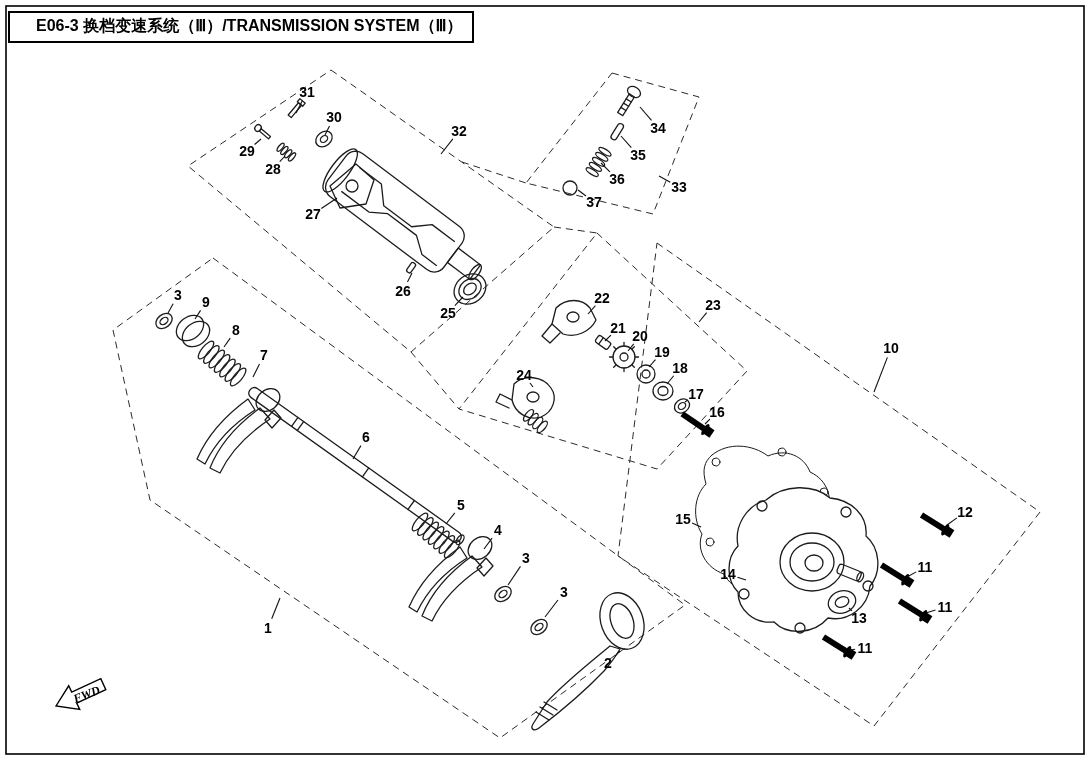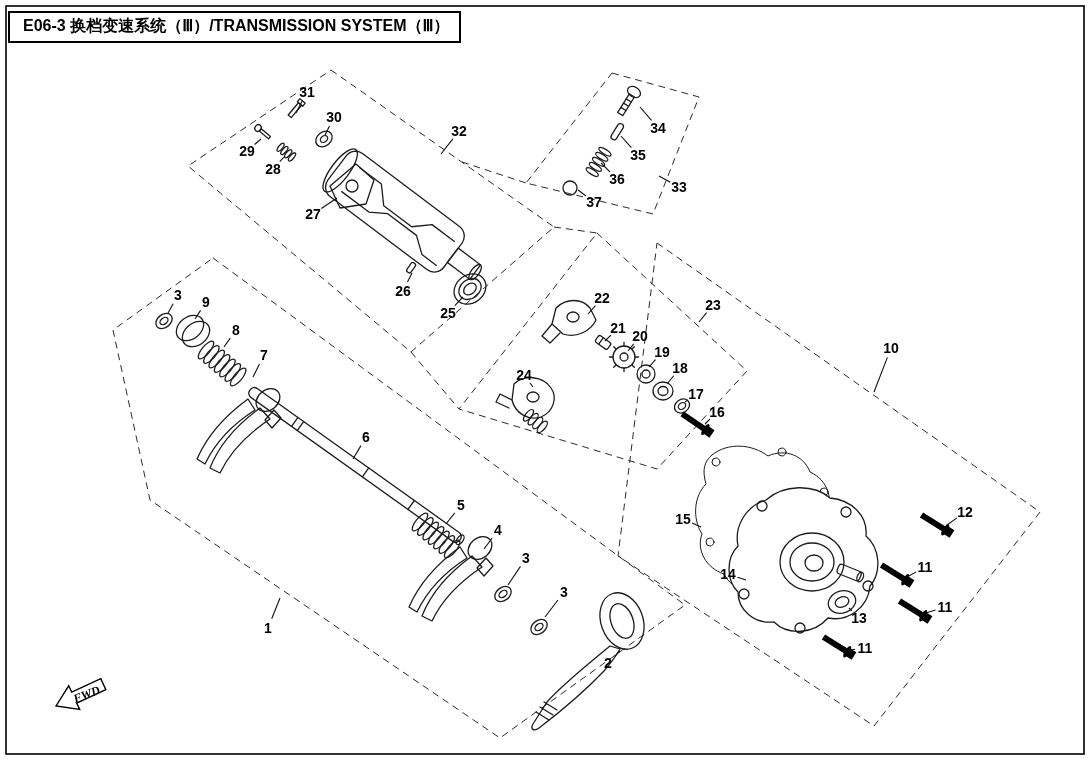--- a/index.html
+++ b/index.html
@@ -8,21 +8,21 @@
   .page svg{position:absolute;left:0;top:0;}
   .page-border{fill:none;stroke:#000;stroke-width:1.6;}
   .dashed{fill:none;stroke:#2b2b2b;stroke-width:1;stroke-dasharray:7 5;}
   .part ellipse,.part circle,.part rect,.part path,.part line,.part polygon{
         fill:none;stroke:#1c1c1c;stroke-width:1.3;stroke-linejoin:round;stroke-linecap:round;}
   .part .fill-white{fill:#fff;}
   .thin path,.thin circle{stroke-width:1;}
   .leader{stroke:#111;stroke-width:1.1;}
   .part-num{font:bold 14px "Liberation Sans",sans-serif;fill:#000;text-anchor:middle;}
   .title-box{position:absolute;left:8px;top:11px;border:2px solid #000;background:#fff;
-        padding:3px 9px 4px 13px;font-weight:bold;font-size:16px;color:#000;white-space:nowrap;}
+        padding:3px 9px 4px 26px;font-weight:bold;font-size:16px;color:#000;white-space:nowrap;}
   .fwd-shape{fill:#fff;stroke:#000;stroke-width:1.4;}
   .fwd-text{font:italic bold 12px "Liberation Serif",serif;fill:#000;}
 </style>
 </head>
 <body>
 
 <div class="page">
 
 <svg width="1090" height="760" viewBox="0 0 1090 760">
   <defs>

